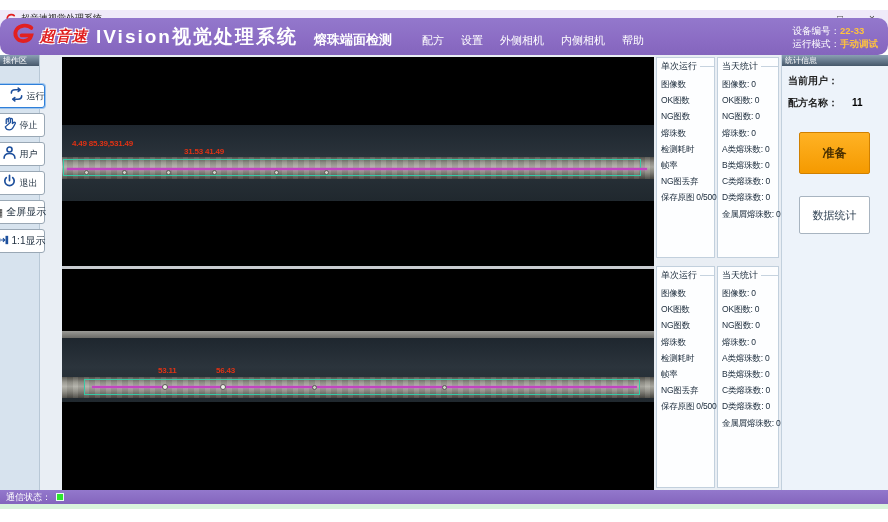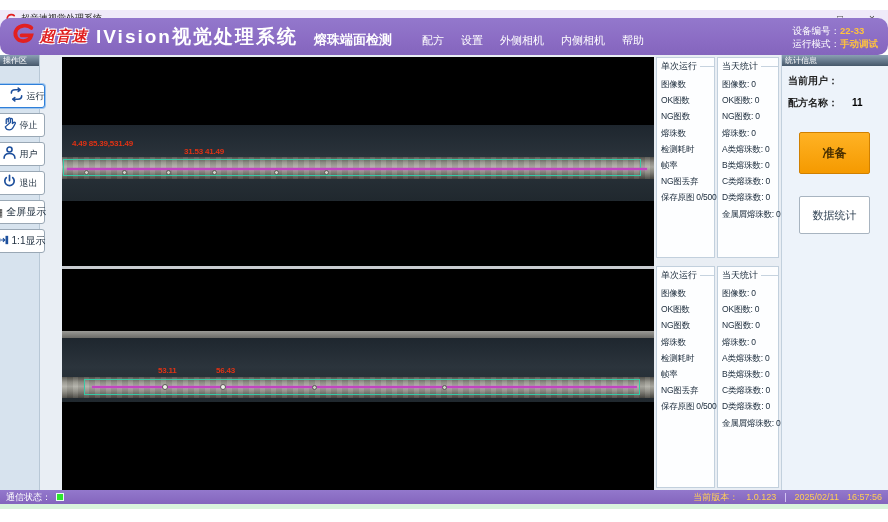--- a/index.html
+++ b/index.html
@@ -257,23 +257,16 @@
         </div>
         <div class="prepare-btn">准备</div>
         <div class="datastats-btn">数据统计</div>
       </div>
     </div>
   </div>
 
   <div class="statusbar">
     <span class="comm">通信状态：</span>
     <span class="comm-ind"></span>
-    <div class="status-right">
-      <span>当前版本：</span>
-      <span>1.0.123</span>
-      <span class="sep">|</span>
-      <span>2025/02/11</span>
-      <span>16:57:56</span>
-    </div>
   </div>
   <div class="footer-strip"></div>
 
 </div>
 
 </body></html>

